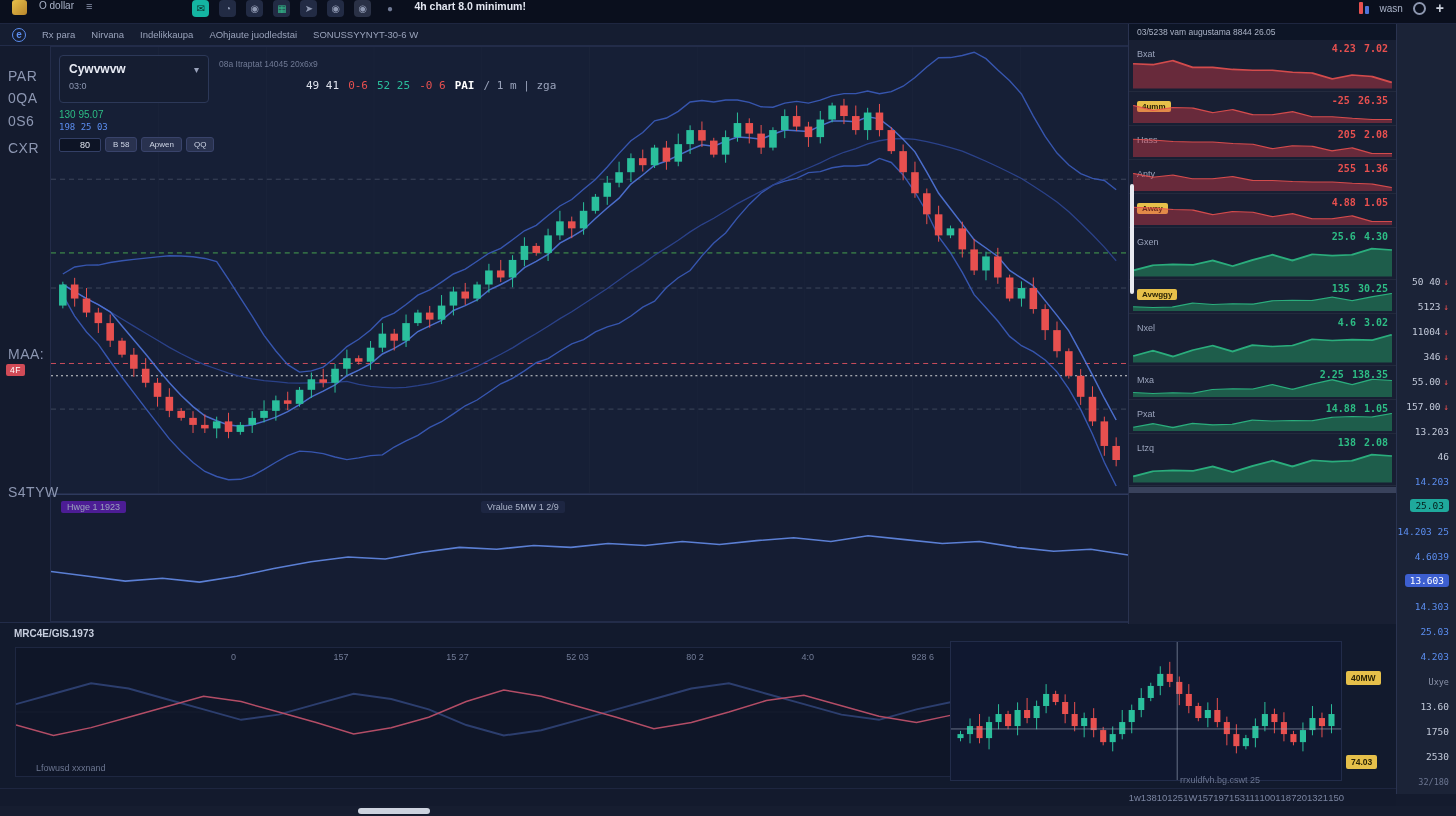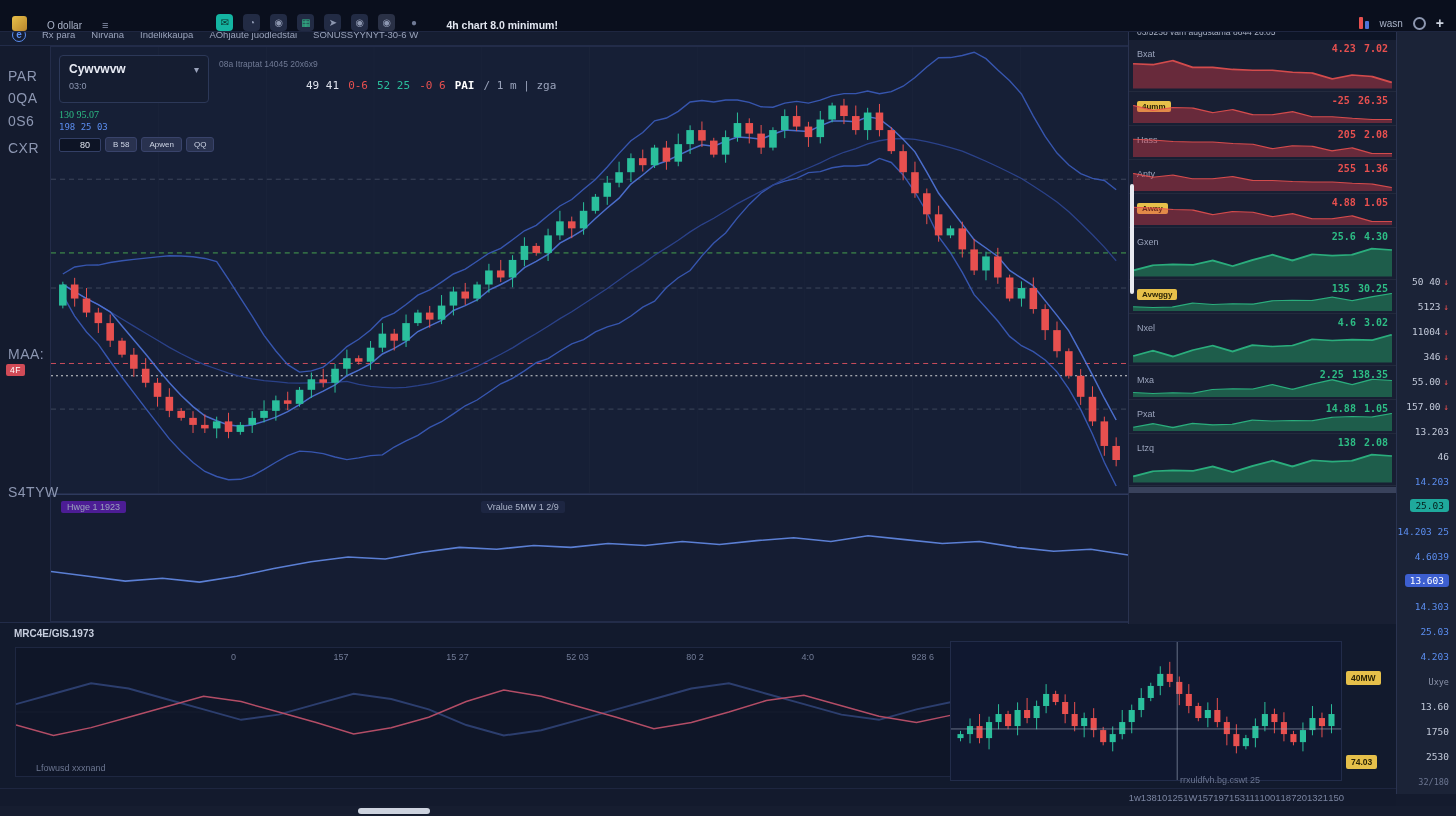--- a/index.html
+++ b/index.html
@@ -1,22 +1,22 @@
 <!DOCTYPE html>
 <html><head>
 <meta charset="utf-8">
 <style>
   *{margin:0;padding:0;box-sizing:border-box}
   html,body{width:1456px;height:816px;overflow:hidden;background:#10172a;
     font-family:"Liberation Sans","DejaVu Sans",sans-serif;color:#c7cedd}
   .page{position:relative;width:1456px;height:816px;background:#141b2e}
 
   
-  .topbar{position:absolute;left:0;top:0;width:1456px;height:32px;background:#0a0f1d;
-    border-bottom:1px solid #1e2640;display:flex;align-items:flex-end;padding:0 12px;gap:20px;z-index:30}
+  .topbar{position:absolute;left:0;top:0;width:1456px;height:24px;background:#0a0f1d;
+    border-bottom:1px solid #1e2640;display:flex;align-items:flex-start;padding:0 12px;gap:12px;z-index:30}
   .gold-ic{width:15px;height:15px;border-radius:3px;background:linear-gradient(135deg,#e8c04a,#b9862c)}
   .tb-left-label{font-size:10px;color:#aab3c8}
   .filter-ic{font-size:11px;color:#8d97b0}
   #topbar-icons{display:flex;gap:10px;margin-left:88px;align-items:center}
   .tb-ic{width:17px;height:17px;border-radius:4px;font-size:10px;display:flex;align-items:center;justify-content:center;cursor:pointer}
   .tb-title{margin-left:4px;font-size:10.5px;font-weight:bold;color:#e2e6f0}
   .tb-right{margin-left:auto;display:flex;align-items:center;gap:10px}
   .bar-ic{display:flex;gap:2px;align-items:flex-end;height:12px}
   .bar-ic i{display:block;width:4px;border-radius:1px}
   .bar-red{height:12px;background:#e8504f}.bar-blue{height:8px;background:#4f74d8}
@@ -41,21 +41,21 @@
     border:1px solid #232c49;border-right:none}
   .candle-pane svg{position:absolute;inset:0;width:100%;height:100%}
   .symbol-box{position:absolute;left:8px;top:8px;width:150px;height:48px;background:rgba(22,29,50,.97);
     border:1px solid #2c3858;border-radius:4px;padding:6px 9px;z-index:5;cursor:pointer}
   .sym-row{display:flex;justify-content:space-between;align-items:center}
   .sym-name{font-size:12px;font-weight:bold;color:#e8ebf4}
   .chev{color:#9aa3bb;font-size:10px}
   .sym-tf{font-size:9px;color:#8d97b2;margin-top:5px}
   .toolbar-note{position:absolute;left:168px;top:12px;font-size:8.5px;color:#707a95;z-index:5}
   .trade-widget{position:absolute;left:8px;top:62px;width:170px;z-index:5;font-size:10px}
-  .tw-price{color:#2dbd85;font-family:Liberation Serif, serif}
+  .tw-price{color:#2dbd85;font-family:Liberation Sans, sans-serif}
   .tw-sub{color:#5b8def;font-size:9px;font-family:"DejaVu Sans Mono",monospace;margin-top:2px}
   .tw-row{margin-top:5px;display:flex;gap:4px;align-items:center}
   .tw-field{width:34px;background:#0d1425;border:1px solid #333f66;color:#dfe3ee;font-size:9px;
     padding:1px 20px;border-radius:2px;text-align:center}
   .tw-btn{background:#29324f;border:1px solid #39436b;color:#cdd4e4;font-size:8px;padding:2px 7px;
     border-radius:3px;cursor:pointer}
   .readout{position:absolute;left:255px;top:32px;display:flex;gap:9px;font-size:11px;z-index:5;
     font-family:"DejaVu Sans Mono",monospace}
 
   

